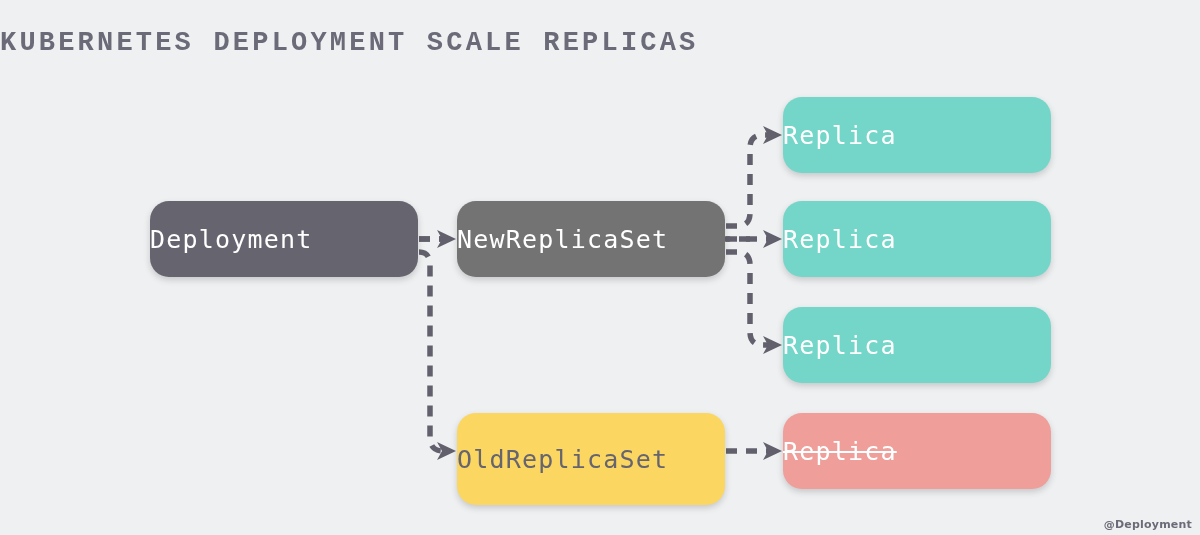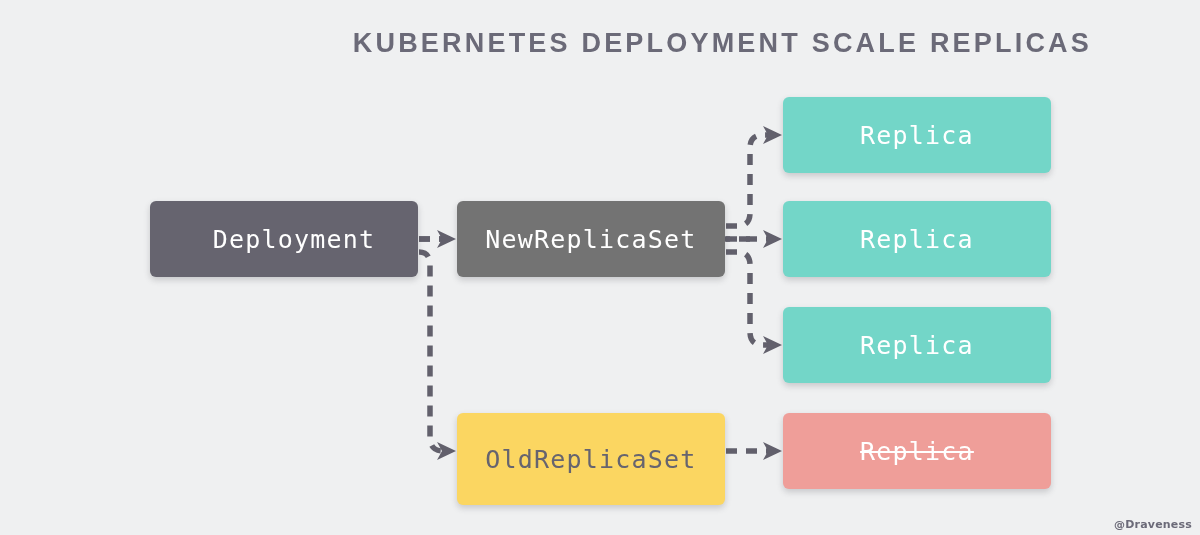--- a/index.html
+++ b/index.html
@@ -19,48 +19,47 @@
     width: 1200px;
     height: 535px;
   }
 
   
   #diagram-title {
     position: absolute;
     left: 0;
     top: 28px;
     width: 1092px;
-    text-align: right;
-    font-family: Liberation Sans, sans-serif;
+    text-align: left;
+    font-family: Liberation Mono, monospace;
     font-size: 27px;
     font-weight: 700;
     letter-spacing: 3.2px;
     color: #6b6a78;
     white-space: pre;
   }
 
   
   .node {
     position: absolute;
-    border-radius: 6px;
+    border-radius: 19px;
     display: flex;
     align-items: center;
-    justify-content: center;
     box-shadow: 0 3px 6px rgba(60, 60, 70, 0.22);
     box-sizing: border-box;
   }
   .node-label {
     font-family: "DejaVu Sans Mono", "Liberation Mono", monospace;
     font-size: 25px;
     font-weight: 500;
     letter-spacing: 1.2px;
     white-space: pre;
     line-height: 1;
   }
-  .node.deployment      { background: #66646f; padding-left: 20px; }
+  .node.deployment      { background: #66646f; }
   .node.new-replicaset  { background: #737373; }
   .node.old-replicaset  { background: #fbd661; }
   .node.replica         { background: #73d6c8; }
   .node.replica-deleted { background: #ef9e99; }
 
   .label-light { color: #ffffff; }
   .label-dark  { color: #66646f; }
   .label-struck { text-decoration: line-through; text-decoration-thickness: 2px; }
 
   
@@ -162,15 +161,15 @@
   </div>
 
   <div class="node replica" style="left:783px; top:307px; width:268px; height:76px;">
     <span class="node-label label-light">Replica</span>
   </div>
 
   <div class="node replica-deleted" style="left:783px; top:413px; width:268px; height:76px;">
     <span class="node-label label-light label-struck">Replica</span>
   </div>
 
-  <div id="watermark">@Draveness</div>
+  <div id="watermark">@Deployment</div>
 
 </div>
 
 </body></html>

